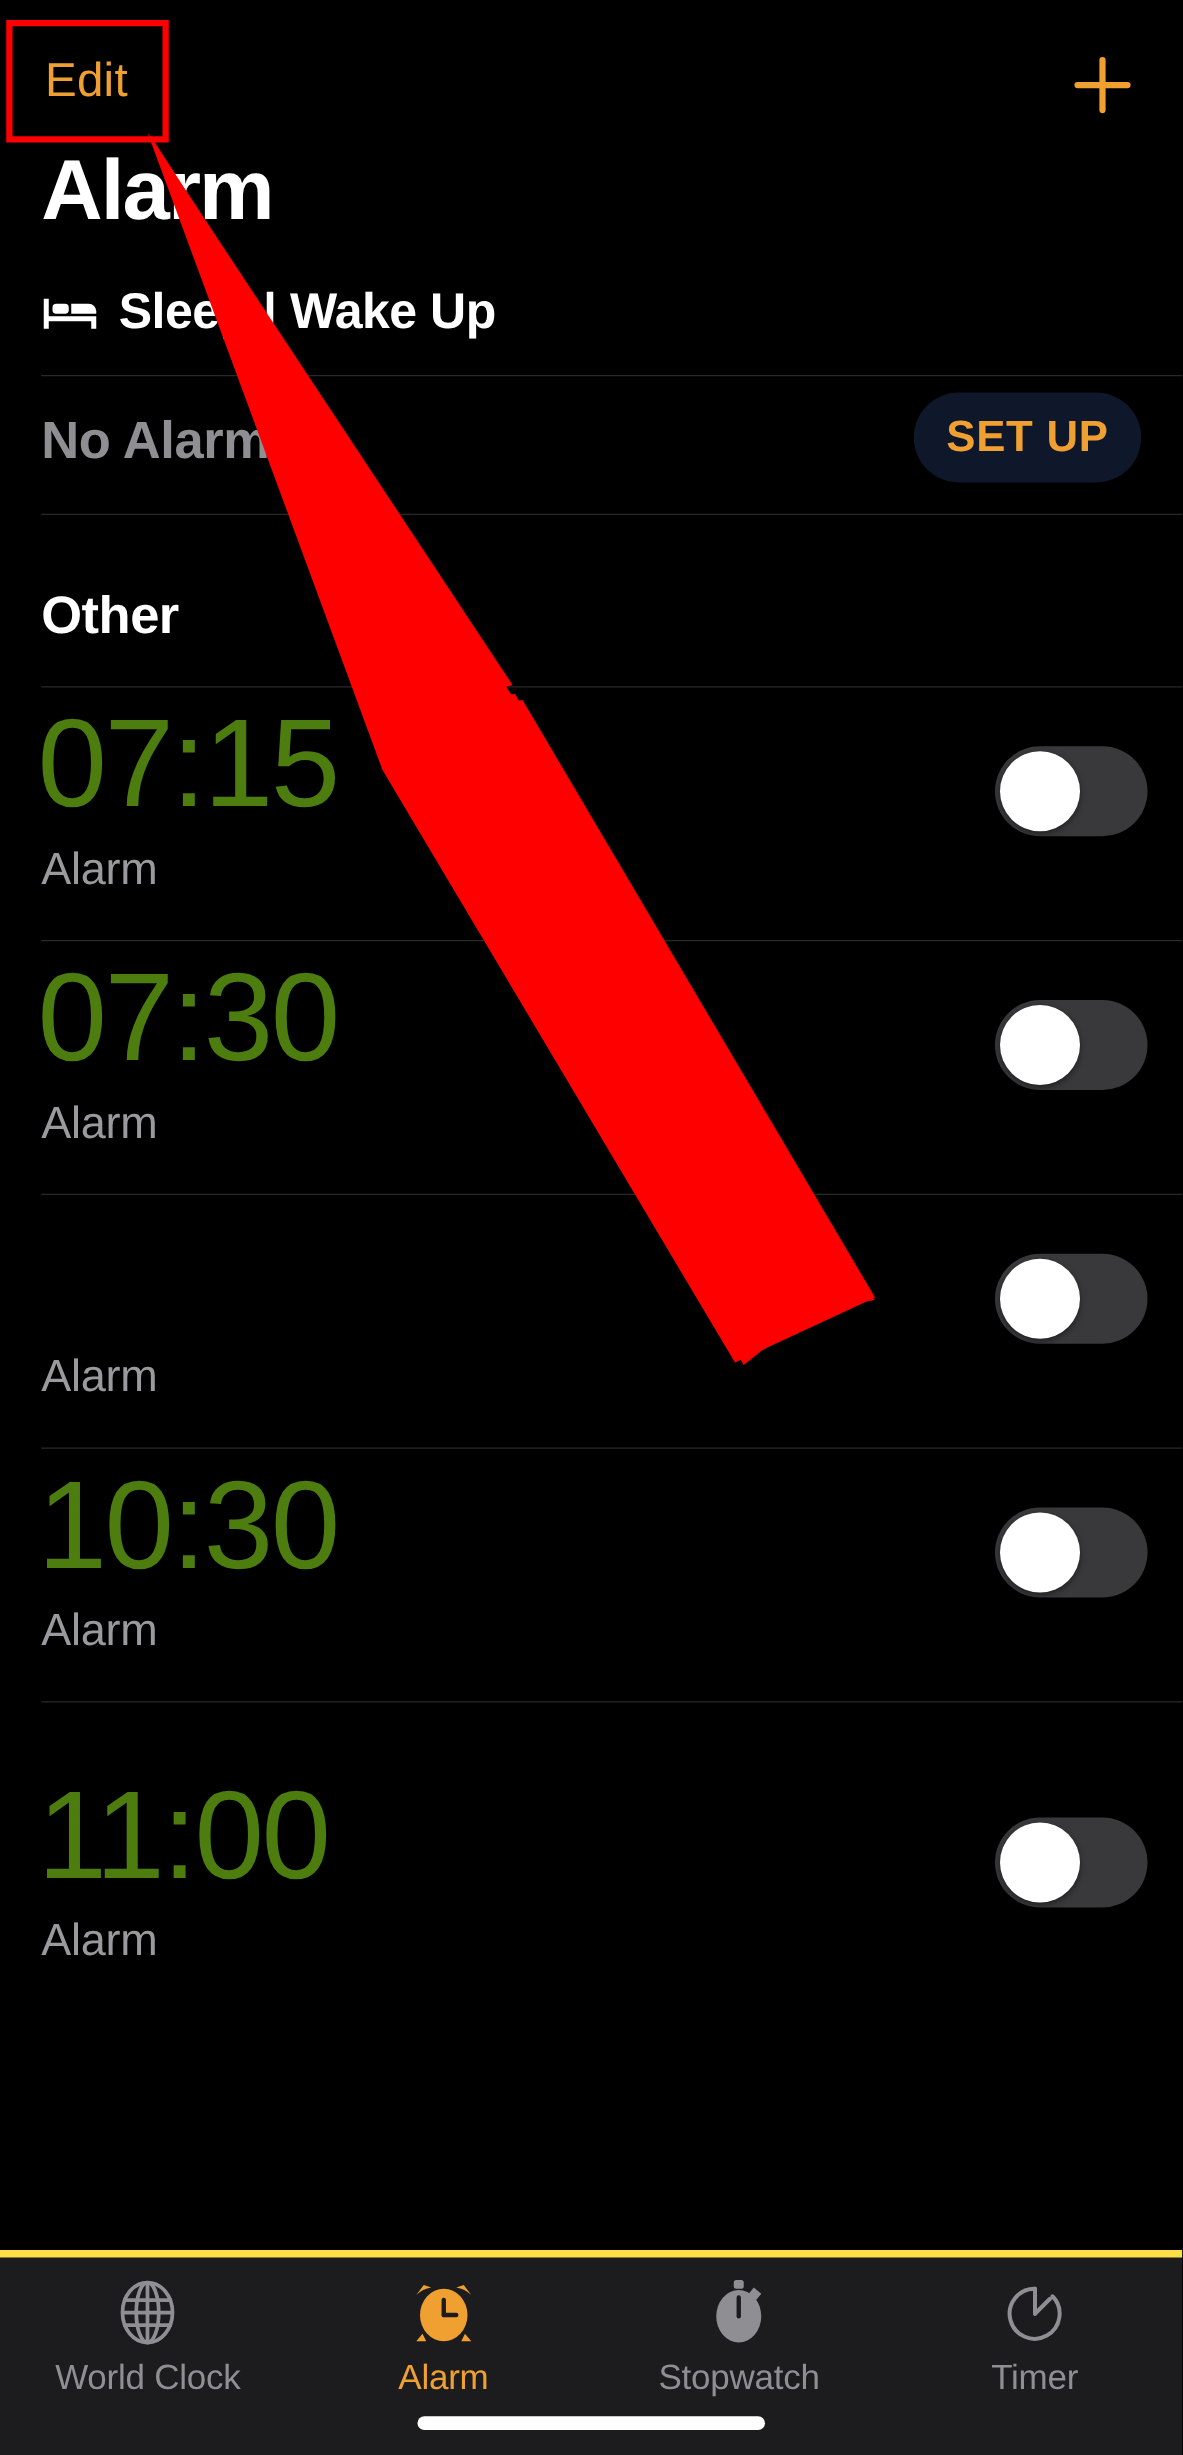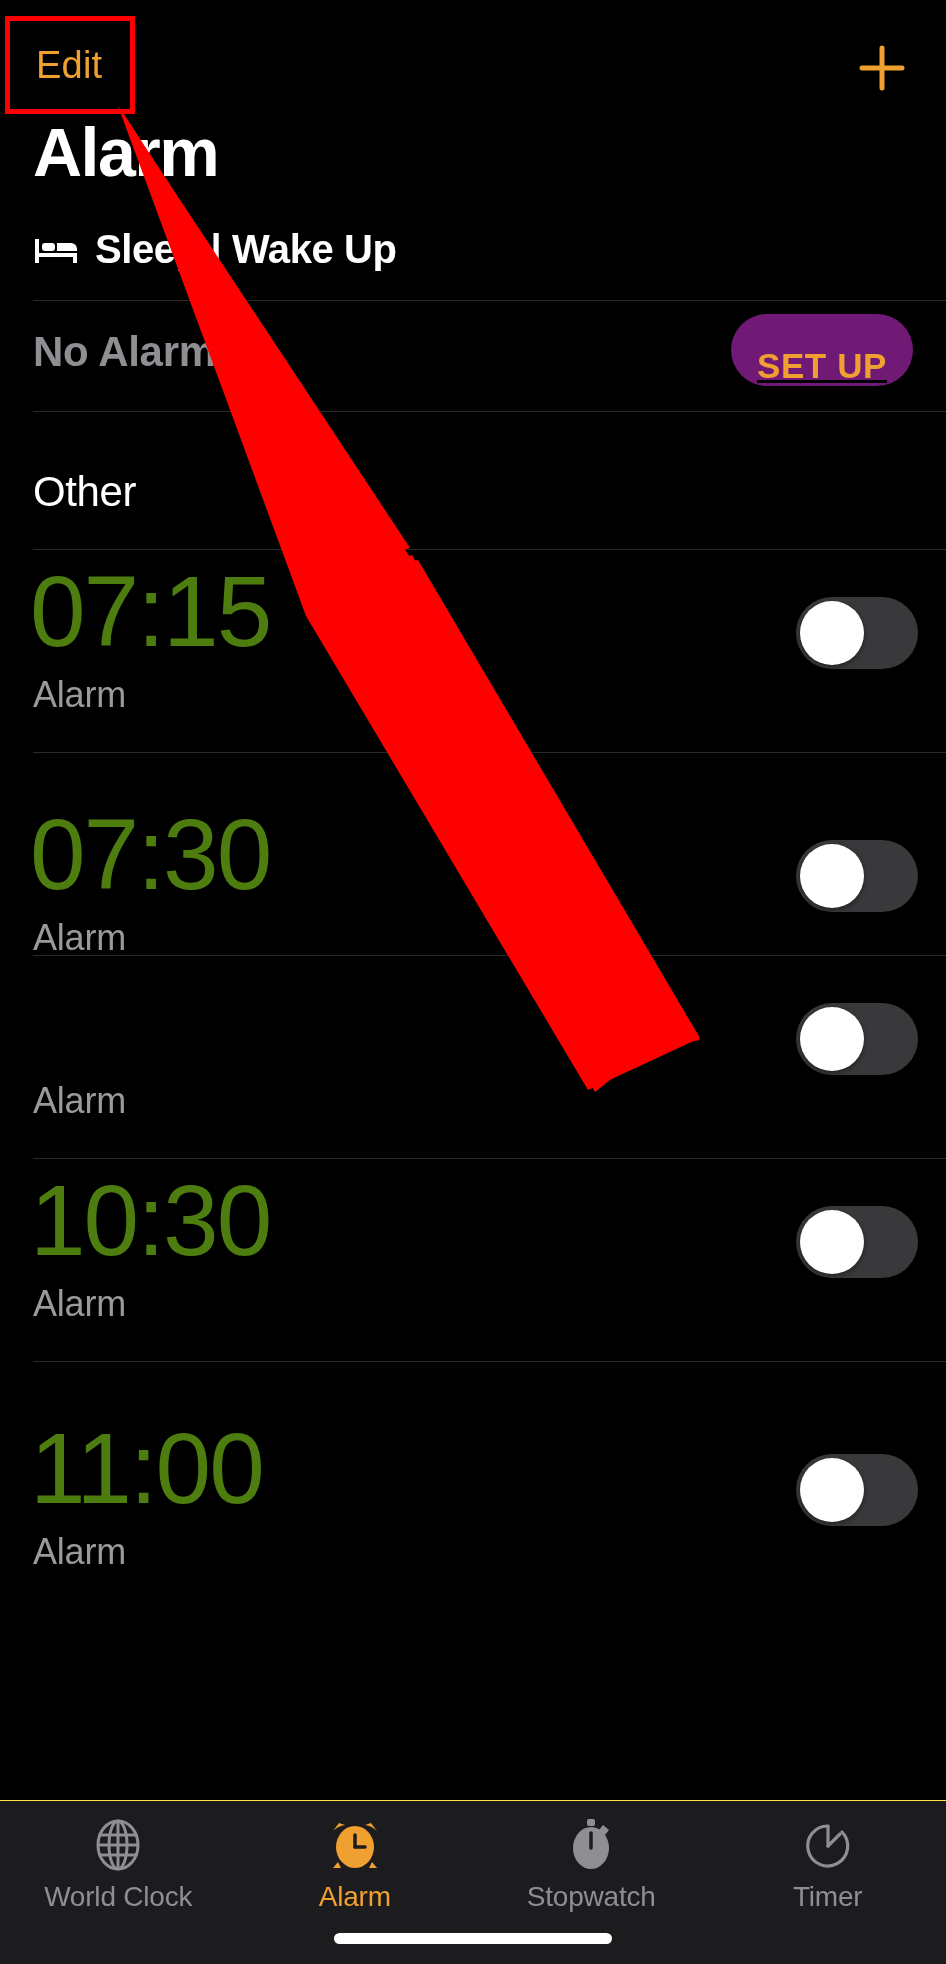--- a/index.html
+++ b/index.html
@@ -72,35 +72,34 @@
     position:absolute; left:33px; top:28px;
     font-size:42px; color:#8e8e93;
     letter-spacing:-0.3px;
     font-weight:bold;
   }
   .setup-btn {
     position:absolute; right:33px; top:14px;
     height:72px; min-width:182px;
     padding:0 26px;
     border-radius:36px;
-    background:#701a75;
+    background:#0f172a;
     border:none;
-    display:flex; align-items:flex-end; justify-content:center;
-    cursor:pointer;
-    text-decoration:underline;
+    display:flex; align-items:center; justify-content:center;
+    cursor:pointer;
   }
   .setup-btn span {
     font-size:35px; font-weight:bold;
     color:#f0a030; letter-spacing:0.6px;
   }
 
   
   .other-head {
     position:absolute; left:33px; top:468px;
-    font-size:42px; font-weight:normal; color:#fff;
+    font-size:42px; font-weight:bold; color:#fff;
     letter-spacing:-0.4px;
   }
 
   
   .alarm-row {
     position:absolute; left:0; width:946px;
     height:203px;
   }
   .alarm-time {
     position:absolute; left:30px; top:10px;
@@ -143,21 +142,21 @@
     position:absolute; left:0; top:0;
     width:946px; height:1964px;
     pointer-events:none;
   }
 
   
   .tabbar {
     position:absolute; left:0; bottom:0;
     width:946px; height:164px;
     background:#1c1c1e;
-    border-top:1px solid #fde047;
+    border-top:6px solid #fde047;
     display:flex;
   }
   .tab {
     flex:1;
     display:flex; flex-direction:column;
     align-items:center; justify-content:flex-start;
     padding-top:16px;
     cursor:pointer;
   }
   .tab .ticon { width:56px; height:56px; display:block; }
@@ -225,21 +224,21 @@
 
   <div class="alarm-row" style="top:549px;">
     <div class="alarm-time">07:15</div>
     <div class="alarm-sub">Alarm</div>
     <div class="toggle">
         <div class="knob"></div>
       </div>
   </div>
   <div class="divider" style="top:752px;"></div>
 
-  <div class="alarm-row" style="top:752px;margin-top:40px;">
+  <div class="alarm-row" style="top:752px;">
     <div class="alarm-time">07:30</div>
     <div class="alarm-sub">Alarm</div>
     <div class="toggle">
         <div class="knob"></div>
       </div>
   </div>
   <div class="divider" style="top:955px;"></div>
 
   <div class="alarm-row" style="top:955px;">
     <div class="alarm-sub">Alarm</div>

